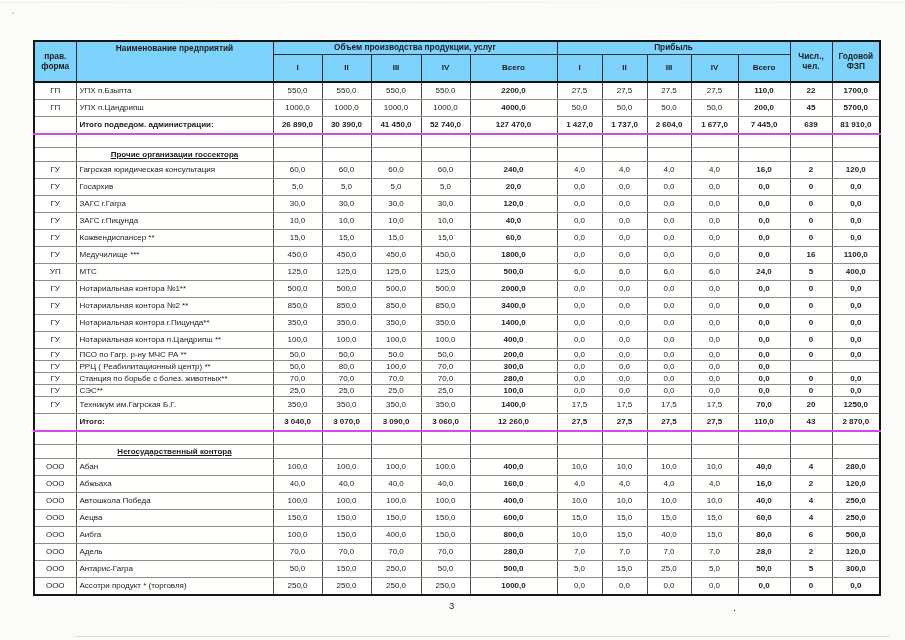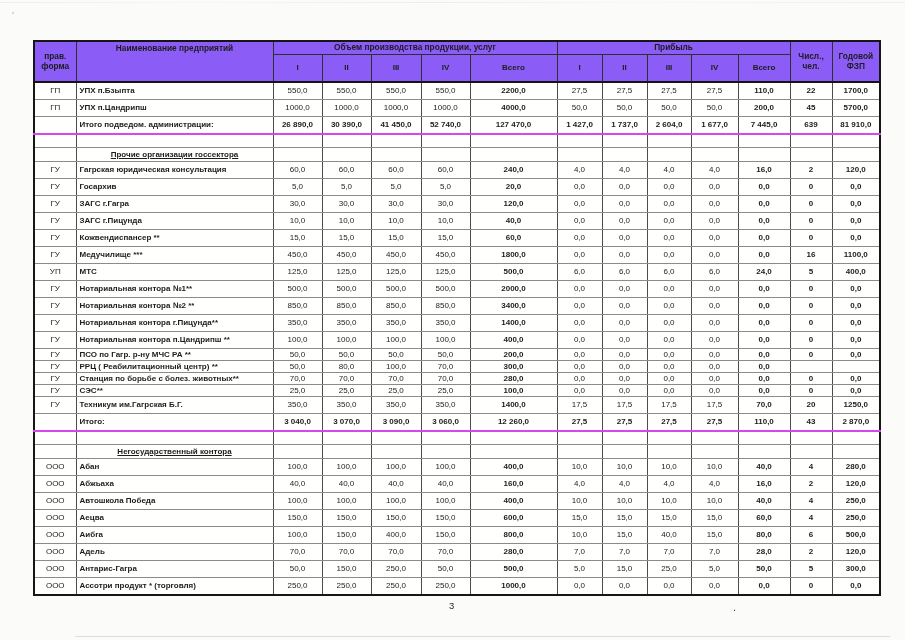--- a/index.html
+++ b/index.html
@@ -22,36 +22,36 @@
     border-collapse:collapse;table-layout:fixed;background:#fffffe;
     border:2px solid #161616;
   }
   th,td{
     border-left:1px solid #4c4c4c;border-right:1px solid #4c4c4c;
     border-top:1px solid #8b8b89;border-bottom:1px solid #8b8b89;
     padding:0 2px;font-size:8px;line-height:1.15;
     text-align:center;vertical-align:middle;overflow:hidden;white-space:nowrap;
   }
   thead th{
-    font-weight:bold;border-color:#2e2e2e;background:#8b5cf6;margin-top:25px;
+    font-weight:bold;border-color:#2e2e2e;background:#7dd3fc;margin-top:25px;
   }
   thead tr.group-row th{height:12px;font-size:8.3px;}
   thead tr.sub-row th{height:26px;}
   thead{border-bottom:2px solid #141414;}
   th.pre{white-space:pre-line;}
   th.vtop{vertical-align:top;padding-top:2px;}
 
   tr.data td{height:16px;}
   tr.data.nar td{height:11px;}
   tr.empty td{height:12px;}
   tr.section td{height:13px;}
   tr.total td{height:16px;font-weight:bold;}
   tr.total{border-top:1px solid #3a3a3a;border-bottom:2px solid #d946ef;padding-left:31px;}
 
-  td.name{text-align:left;padding-left:3px;font-weight:bold;}
+  td.name{text-align:left;padding-left:3px;}
   td.sec-name{font-weight:bold;text-decoration:underline;text-align:center;}
   td.b{font-weight:bold;}
 </style>
 </head>
 <body>
 
 <div class="scan-top"></div>
 <div class="tl-mark">ʼ</div>
 
 <table>

